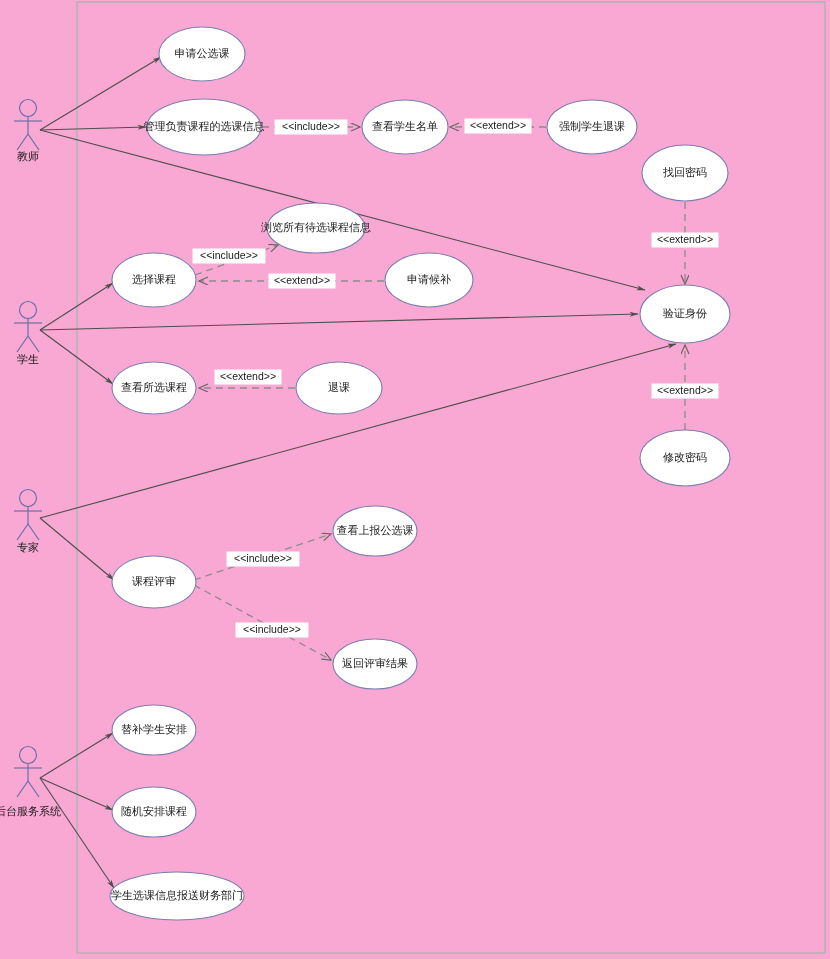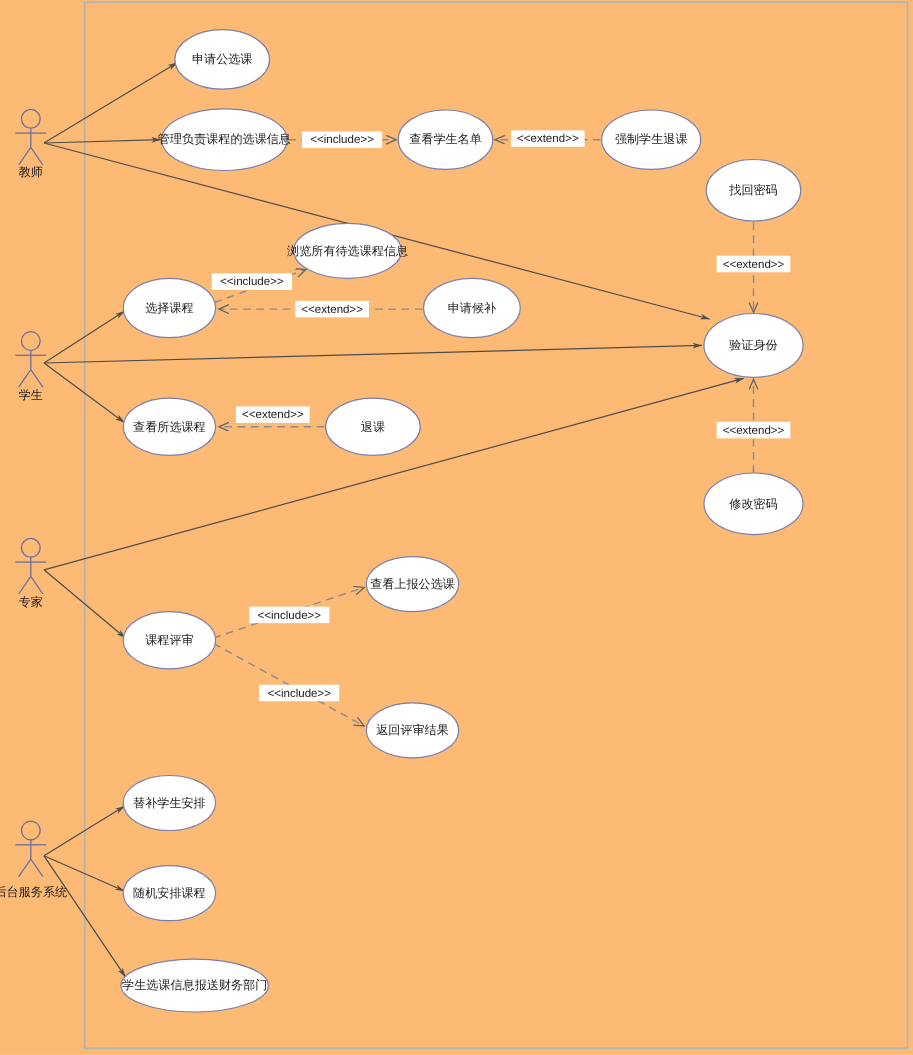--- a/index.html
+++ b/index.html
@@ -8,21 +8,21 @@
     padding: 0;
     background: #ffffff;
   }
   body {
     font-family: "Liberation Sans", "DejaVu Sans", sans-serif;
   }
   #canvas {
     position: relative;
     width: 830px;
     height: 959px;
-    background: #fdba74;
+    background: #f9a8d4;
     overflow: hidden;
   }
   #diagram-svg {
     position: absolute;
     left: 0;
     top: 0;
     width: 830px;
     height: 959px;
   }
   .boundary-rect {

